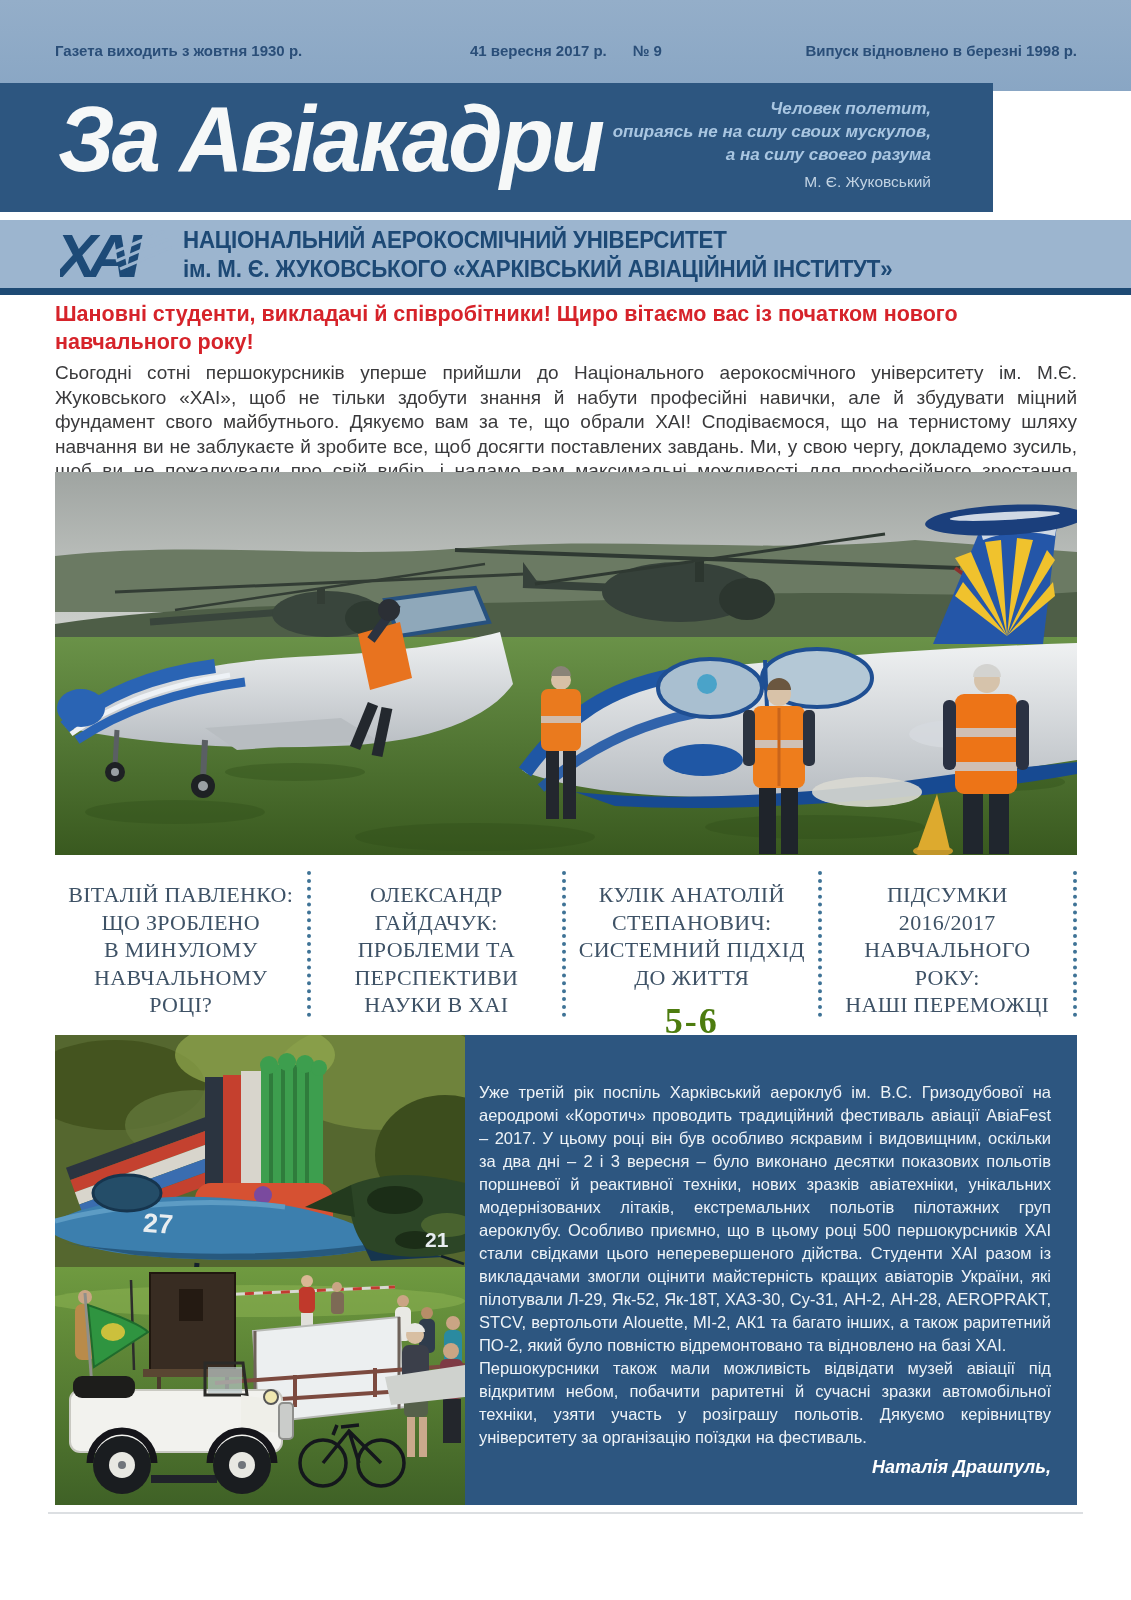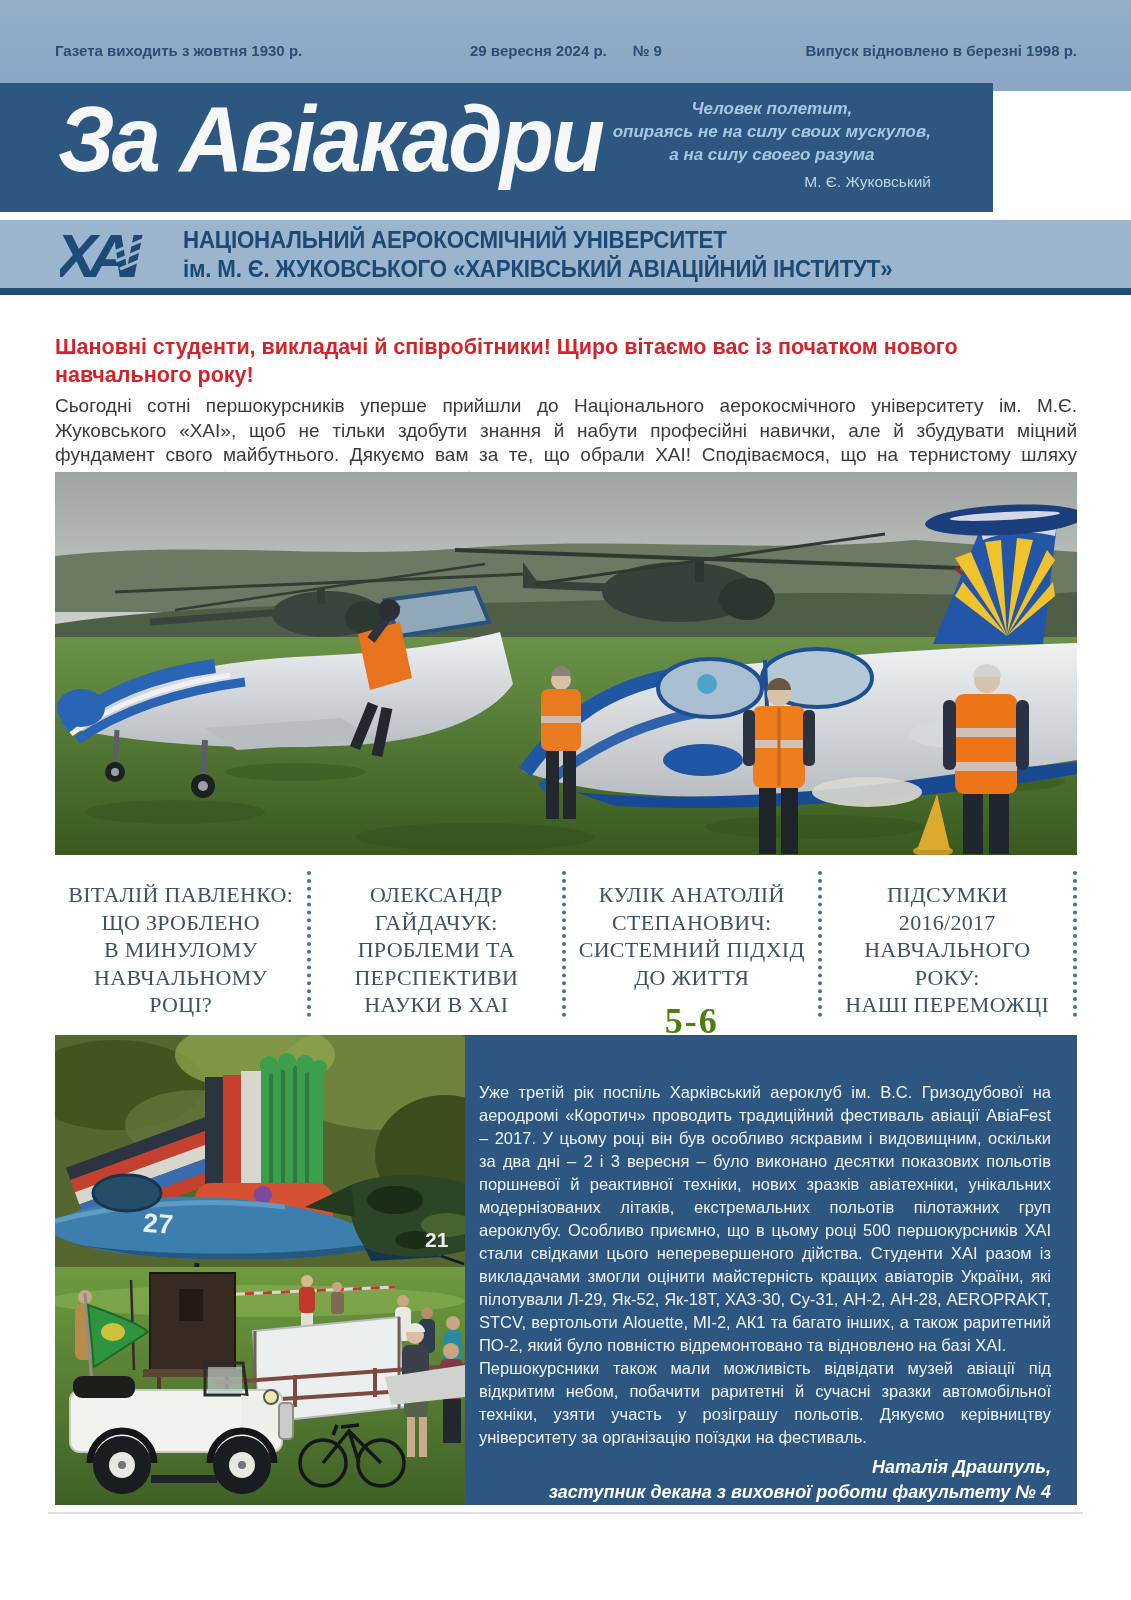--- a/index.html
+++ b/index.html
@@ -14,34 +14,34 @@
   .topbar-left{flex:1;text-align:left;}
   .topbar-center{flex:1.2;text-align:center;white-space:nowrap;}
   .topbar-issue{margin-left:26px;}
   .topbar-right{flex:1;text-align:right;}
 
   
   .masthead{position:absolute;left:0;top:83px;width:993px;height:129px;background:#2d5680;}
   .mast-title{position:absolute;left:58px;top:-8px;margin:0;color:#f6f8f8;
               font-size:92px;line-height:129px;font-weight:bold;font-style:italic;
               letter-spacing:-3px;transform:scaleX(.96);transform-origin:left;}
-  .mast-quote{position:absolute;right:62px;top:14px;text-align:center;color:#a9c6e1;
+  .mast-quote{position:absolute;right:62px;top:14px;text-align:right;color:#a9c6e1;
               font-size:17px;line-height:23px;font-weight:bold;font-style:italic;white-space:pre-line;}
   .mast-quote-author{position:absolute;right:62px;top:90px;text-align:right;color:#c2d3e3;
               font-size:15.5px;}
 
   
   .uniband{position:absolute;left:0;top:220px;width:1131px;height:68px;background:#9cb5cf;
            border-bottom:7px solid #1e4a74;}
   .uni-logo{position:absolute;left:60px;top:3px;width:112px;height:62px;}
   .uni-text{position:absolute;left:183px;top:6px;color:#1d4975;font-weight:bold;
             font-size:23px;line-height:29px;letter-spacing:-.2px;transform:scaleX(.97);transform-origin:left;}
 
   
-  .greeting{position:absolute;left:55px;top:333px;width:1022px;}
+  .greeting{position:absolute;left:55px;top:300px;width:1022px;}
   .greet-head{margin:0;color:#d6232a;font-size:21.5px;line-height:28px;font-weight:bold;}
   .greet-body{margin:5px 0 0 0;color:#3a3a3c;font-size:19px;line-height:24.5px;text-align:justify;}
 
   
   .main-photo{position:absolute;left:55px;top:472px;width:1022px;height:383px;}
   .main-photo svg,.festival-photo svg{display:block;width:100%;height:100%;}
 
   
   .teasers{position:absolute;left:55px;top:871px;width:1022px;height:146px;display:flex;}
   .teaser{flex:1;border-right:4px dotted #3f7396;padding:10px 8px 0 8px;text-align:center;
@@ -58,21 +58,21 @@
   .rule{position:absolute;left:48px;top:1512px;width:1035px;height:2px;background:#dcdfe2;}
 </style>
 </head>
 <body>
 
 <div class="page">
 
   <div class="topbar">
     <div class="topbar-inner">
       <span class="topbar-left">Газета виходить з жовтня 1930 р.</span>
-      <span class="topbar-center"><span>29 вересня 2024 р.</span><span class="topbar-issue">№ 9</span></span>
+      <span class="topbar-center"><span>41 вересня 2017 р.</span><span class="topbar-issue">№ 9</span></span>
       <span class="topbar-right">Випуск відновлено в березні 1998 р.</span>
     </div>
   </div>
 
   <div class="masthead">
     <h1 class="mast-title">За Авіакадри</h1>
     <div class="mast-quote">Человек полетит,
 опираясь не на силу своих мускулов,
 а на силу своего разума</div>
     <div class="mast-quote-author">М. Є. Жуковський</div>
@@ -447,19 +447,18 @@
         </g>
         <polygon points="330,342 410,330 410,362 336,370" fill="#cfd2ce"></polygon>
       </svg>
     </div>
 
     <div class="bluebox">
       <p>Уже третій рік поспіль Харківський аероклуб ім. В.С. Гризодубової на аеродромі «Коротич» проводить традиційний фестиваль авіації АвіаFest – 2017. У цьому році він був особливо яскравим і видовищним, оскільки за два дні – 2 і 3 вересня – було виконано десятки показових польотів поршневої й реактивної техніки, нових зразків авіатехніки, унікальних модернізованих літаків, екстремальних польотів пілотажних груп аероклубу. Особливо приємно, що в цьому році 500 першокурсників ХАІ стали свідками цього неперевершеного дійства. Студенти ХАІ разом із викладачами змогли оцінити майстерність кращих авіаторів України, які пілотували Л-29, Як-52, Як-18Т, ХАЗ-30, Су-31, АН-2, АН-28, AEROPRAKT, STCV, вертольоти Alouette, МІ-2, АК1 та багато інших, а також раритетний ПО-2, який було повністю відремонтовано та відновлено на базі ХАІ.</p>
       <p>Першокурсники також мали можливість відвідати музей авіації під відкритим небом, побачити раритетні й сучасні зразки автомобільної техніки, узяти участь у розіграшу польотів.  Дякуємо керівництву університету за організацію поїздки на фестиваль.</p>
       <div class="sig">
         <div>Наталія Драшпуль,</div>
-        <div>заступник декана з виховної роботи факультету № 4</div>
       </div>
     </div>
   </div>
 
   <div class="rule"></div>
 </div>
 
 </body></html>

